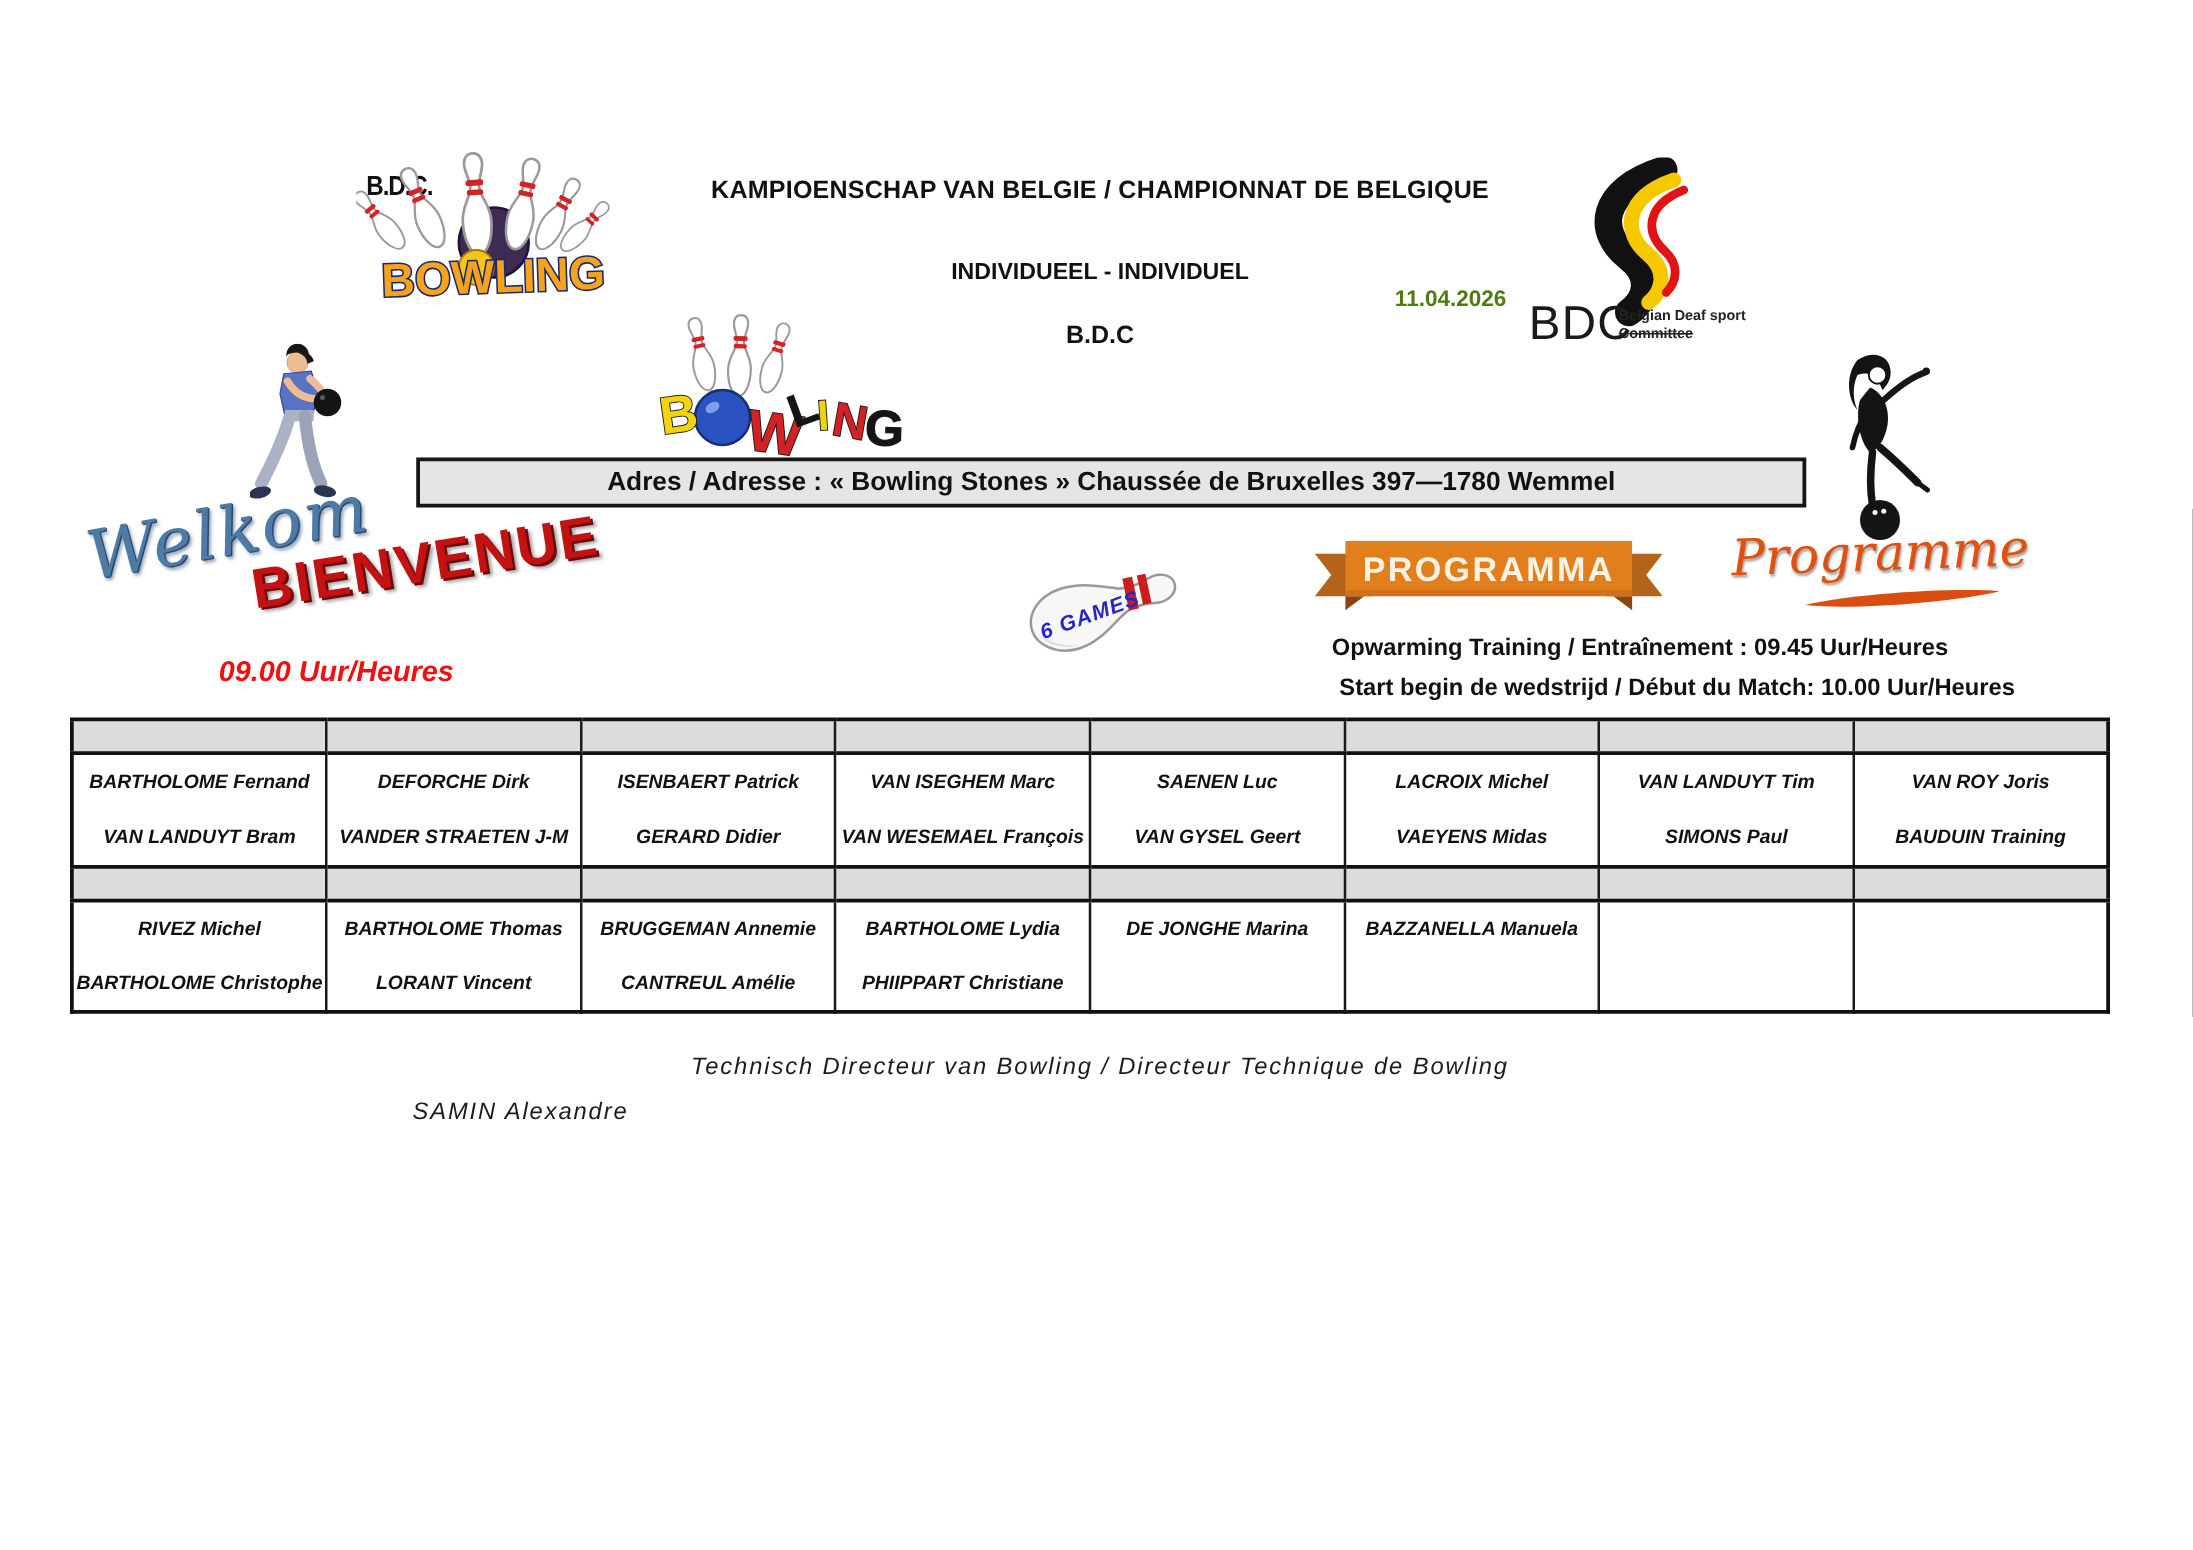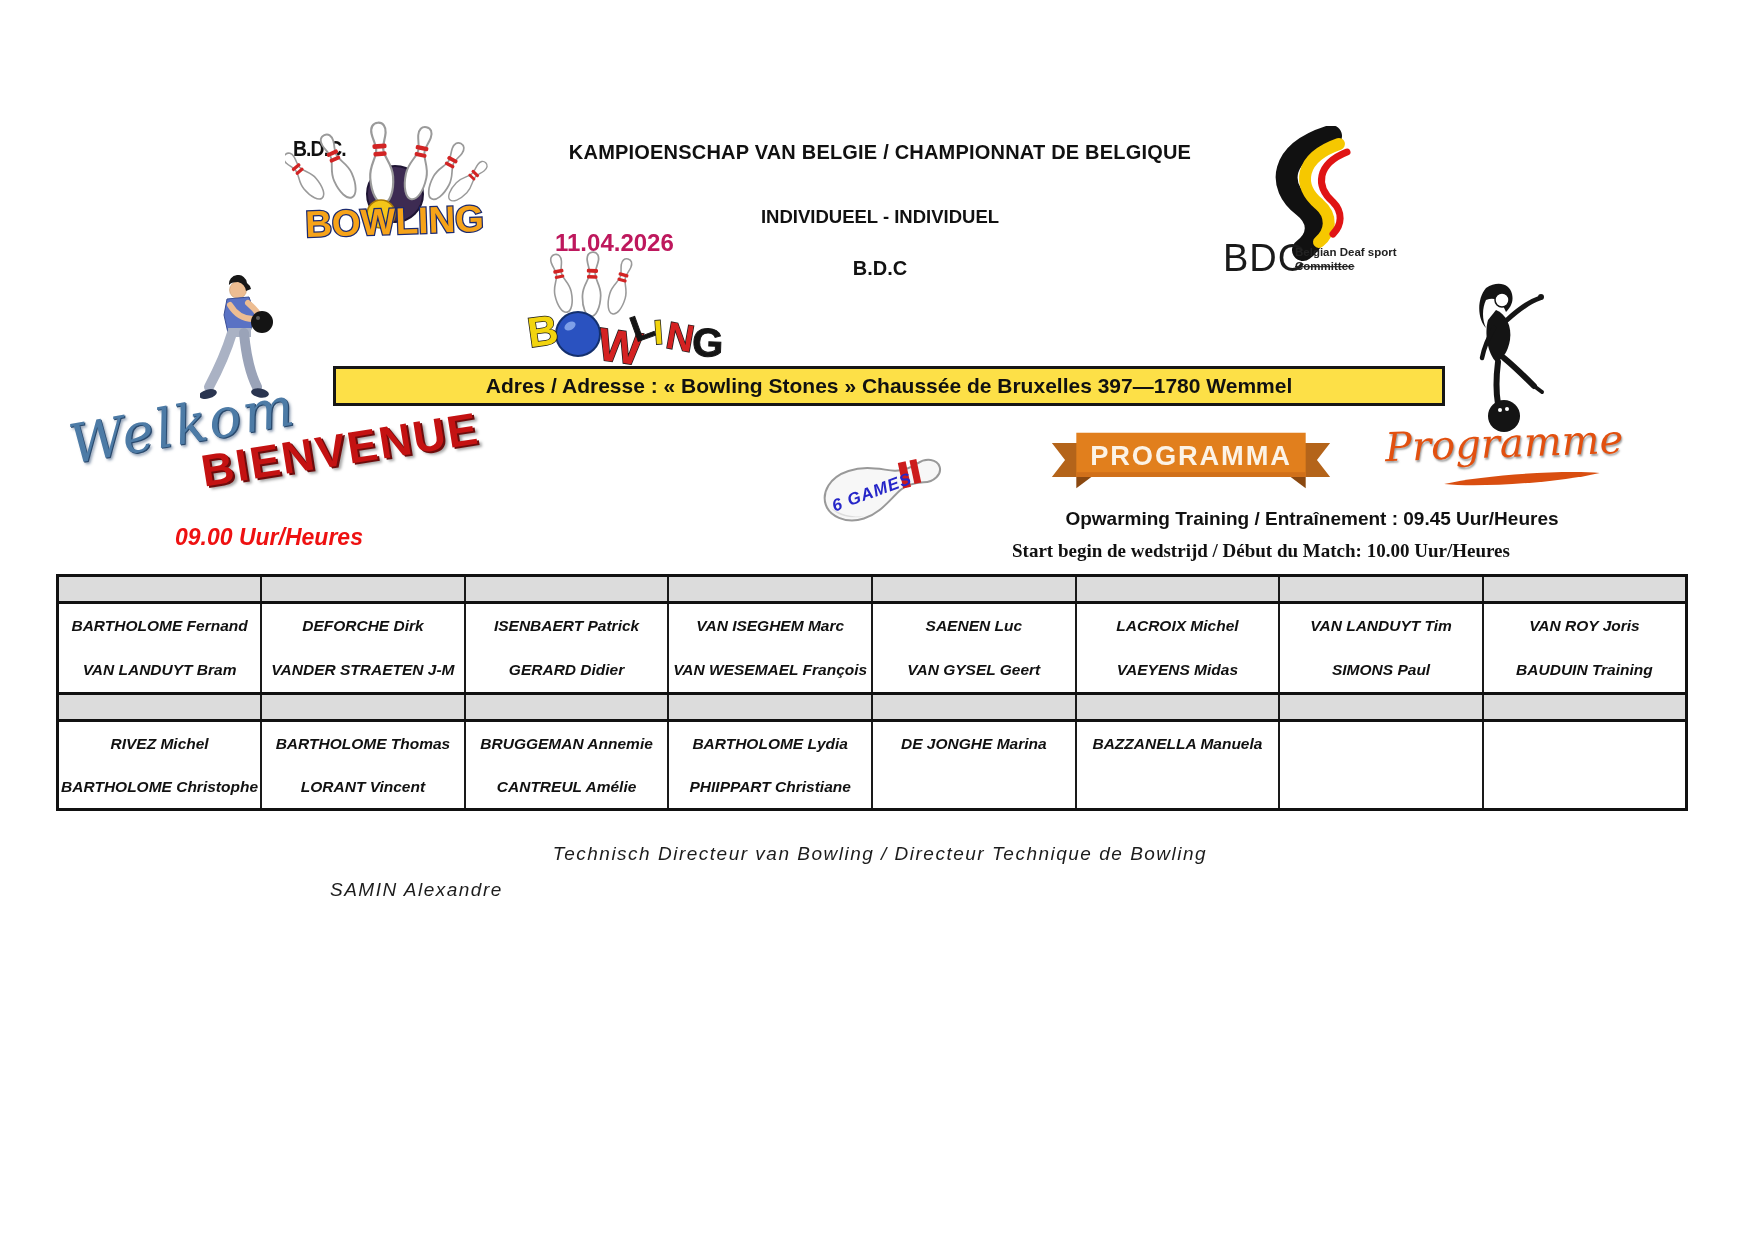--- a/index.html
+++ b/index.html
@@ -5,30 +5,30 @@
   html,body{margin:0;padding:0;background:#888;}
   .page{position:relative;width:1754px;height:1240px;background:#ffffff;
         font-family:"Liberation Sans",sans-serif;overflow:hidden;margin:0 auto;}
   .abs{position:absolute;}
 
   
   .title-line{left:555px;top:141px;width:650px;text-align:center;
               font-size:20px;font-weight:bold;color:#111;letter-spacing:.2px;}
   .subtitle-line{left:555px;top:206px;width:650px;text-align:center;
               font-size:18.5px;font-weight:bold;color:#111;}
-  .date-line{left:555px;top:229px;width:650px;text-align:left;
-              font-size:24px;font-weight:bold;color:#be185d;}
+  .date-line{left:555px;top:229px;width:650px;text-align:right;
+              font-size:18px;font-weight:bold;color:#4d7c0f;}
   .org-line{left:555px;top:257px;width:650px;text-align:center;
               font-size:20px;font-weight:bold;color:#111;}
 
   .bdc-label{left:293px;top:136px;font-size:22px;font-weight:bold;color:#111;
              letter-spacing:-1px;transform:scaleX(.88);transform-origin:left top;}
 
   
-  .address-bar{left:333px;top:366px;width:1112px;height:40px;background:#fde047;
+  .address-bar{left:333px;top:366px;width:1112px;height:40px;background:#e5e5e5;
                border:3px solid #161616;box-sizing:border-box;display:flex;
                align-items:center;justify-content:center;
                font-size:21px;font-weight:bold;color:#111;}
 
   
   .welkom{left:68px;top:394px;font-family:"DejaVu Serif",serif;font-style:italic;
           font-size:54px;color:#4d7ba6;transform:rotate(-10deg);
           text-shadow:1px 1px 0 #2a4a6e,2px 3px 3px rgba(40,70,110,.55);
           letter-spacing:2px;}
   .bienvenue{left:200px;top:424px;font-size:45px;font-weight:bold;color:#c41212;
@@ -36,22 +36,22 @@
           text-shadow:2px 2px 0 #6e0c0c,4px 4px 3px rgba(0,0,0,.35);}
   .time-0900{left:175px;top:524px;font-size:23px;font-weight:bold;font-style:italic;
           color:#ee1111;}
 
   
   .programme-script{left:1385px;top:420px;font-family:"DejaVu Serif",serif;
           font-style:italic;font-size:40px;color:#e2500f;transform:rotate(-2deg);
           text-shadow:1px 2px 2px rgba(90,90,90,.6);}
   .warmup-line{left:1012px;top:508px;width:600px;text-align:center;
           font-size:19px;font-weight:bold;color:#111;}
-  .start-line{left:1012px;top:540px;width:600px;text-align:left;
-          font-size:19px;font-weight:bold;color:#111;font-family:Liberation Serif, serif;}
+  .start-line{left:1012px;top:540px;width:600px;text-align:right;
+          font-size:19px;font-weight:bold;color:#111;}
 
   
   table.roster{position:absolute;left:56px;top:574px;width:1632px;
           border-collapse:collapse;table-layout:fixed;background:#fff;
           border:3px solid #111;}
   table.roster td{border:2px solid #1a1a1a;padding:0;vertical-align:middle;
           text-align:center;}
   tr.spacer-row td{height:24px;background:#dcdcdc;border-bottom:3px solid #111;
           border-top:3px solid #111;}
   tr.name-row-1 td{height:88px;}

